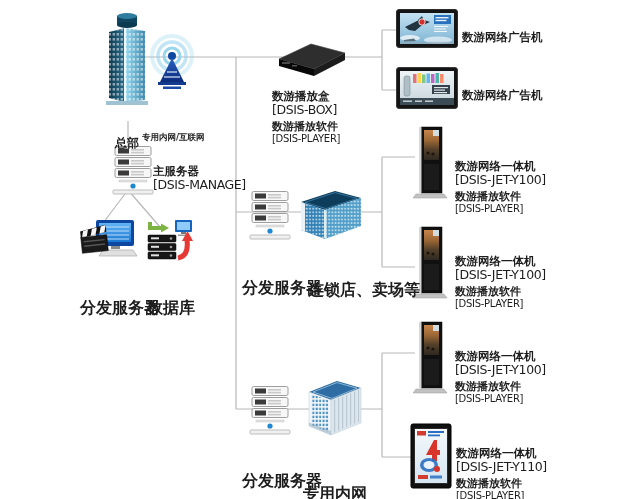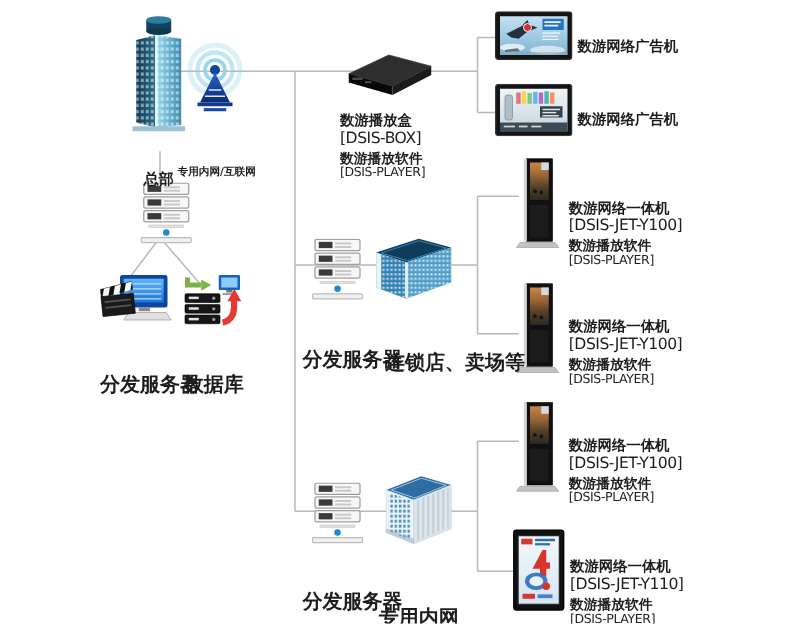--- a/index.html
+++ b/index.html
@@ -134,20 +134,24 @@
         <rect x="5" y="22.5" width="36" height="9" rx="1.5" fill="#f7f7f7" stroke="#9e9e9e"></rect>
         <rect x="8" y="24.5" width="11" height="5" fill="#3a3a3a"></rect>
         <rect x="21" y="25" width="13" height="1.6" fill="#c9c9c9"></rect>
           <rect x="21" y="27.8" width="13" height="1.6" fill="#c9c9c9"></rect>
       </g>
       <rect x="9" y="34" width="28" height="2" fill="#e2e2e2" stroke="#c7c7c7" stroke-width="0.5"></rect>
       <circle cx="23" cy="40" r="2.6" fill="#1e88d0"></circle>
       <rect x="3" y="44" width="40" height="4" rx="1" fill="#f0f0f0" stroke="#bdbdbd"></rect>
     </svg>
   </div>
+  <div class="dev" style="left:153px;top:149px">
+    <div class="t1">主服务器</div>
+    <div class="t2">[DSIS-MANAGE]</div>
+  </div>
 
   <div class="icon" style="left:80px;top:219px">
     <svg width="58" height="40" viewBox="0 0 58 40">
       <rect x="16" y="1" width="38" height="26" rx="2" fill="#0d47a1"></rect>
       <rect x="19" y="4" width="32" height="19" fill="url(#scrG)"></rect>
       <g stroke="#bbdefb" stroke-width="1">
         <line x1="21" y1="8" x2="49" y2="8"></line>
           <line x1="21" y1="12" x2="49" y2="12"></line>
         <line x1="21" y1="16" x2="49" y2="16"></line>
           <line x1="21" y1="20" x2="49" y2="20"></line>

